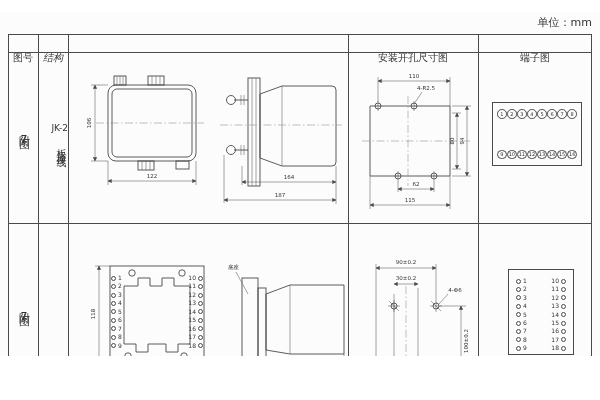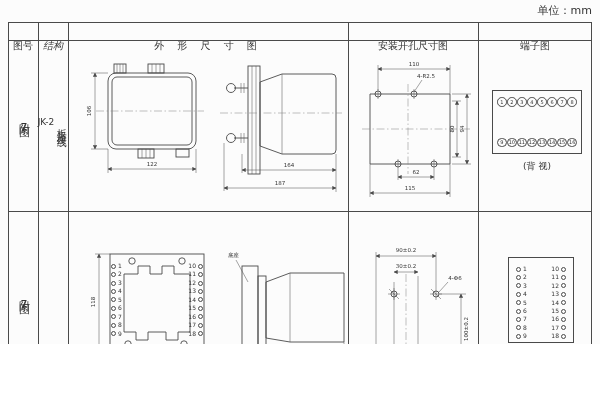--- a/index.html
+++ b/index.html
@@ -1,24 +1,24 @@
 <!DOCTYPE html>
 <html><head>
 <meta charset="utf-8">
 <style>
   * { margin:0; padding:0; box-sizing:border-box; }
   html,body { width:600px; height:400px; background:#fff; font-family:"DejaVu Sans",sans-serif; color:#333; }
-  .sheet { position:absolute; top:0; left:0; width:600px; height:344px; background:#fcfcfc; overflow:hidden; }
+  .sheet { position:absolute; top:12px; left:0; width:600px; height:344px; background:#fcfcfc; overflow:hidden; }
   .line { position:absolute; background:#4a4a4a; }
   .outer-border { position:absolute; left:8px; top:22px; width:584px; height:373px; border:1.5px solid #4a4a4a; }
   .hcell { position:absolute; top:22px; height:18px; display:flex; align-items:center; justify-content:center; font-size:10px; color:#333;margin-top:15px; }
   .unit-note { position:absolute; left:500px; top:3px; width:92px; font-size:11px; text-align:right; color:#333; }
   .vtext { writing-mode:vertical-rl; text-orientation:upright; letter-spacing:3px; }
   .figcell { position:absolute; left:8px; width:30px; display:flex; align-items:center; justify-content:center; font-size:11px; }
-  .structcell { position:absolute; left:38px; width:30px; display:flex; flex-direction:row; align-items:center; justify-content:center; font-size:10px; }
+  .structcell { position:absolute; left:38px; width:30px; display:flex; flex-direction:column; align-items:flex-end; justify-content:center; font-size:10px; }
   .model { font-size:9px; margin-bottom:7px; white-space:nowrap; }
   svg { position:absolute; overflow:visible; }
   svg .s  { fill:none; stroke:#4a4a4a; stroke-width:0.9; }
   svg .d  { fill:none; stroke:#5a5a5a; stroke-width:0.55; }
   svg .cl { fill:none; stroke:#808080; stroke-width:0.5; stroke-dasharray:8 2.5 1.5 2.5; }
   svg text { font-size:6.5px; fill:#333; font-family:"DejaVu Sans",sans-serif; }
   svg text.sm { font-size:5.5px; }
   .tbox { position:absolute; border:1px solid #4a4a4a; background:#fcfcfc; }
   .trow { position:absolute; left:4px; right:4px; display:flex; justify-content:space-between; }
   .tc { width:9.5px; height:9.5px; border:1px solid #4a4a4a; border-radius:50%; display:flex; align-items:center; justify-content:center; font-size:5px; color:#333; }
@@ -39,21 +39,20 @@
   <div class="outer-border"></div>
   <div class="line" style="left:8px; top:40px; width:584px; height:1px;"></div>
   <div class="line" style="left:8px; top:211px; width:584px; height:1px;"></div>
   <div class="line" style="left:38px; top:22px; width:1px; height:373px;"></div>
   <div class="line" style="left:68px; top:22px; width:1px; height:373px;"></div>
   <div class="line" style="left:348px; top:22px; width:1px; height:373px;"></div>
   <div class="line" style="left:478px; top:22px; width:1px; height:373px;"></div>
 
   <div class="hcell" style="left:8px; width:30px;">图号</div>
   <div class="hcell" style="left:38px; width:30px;font-style:italic;">结构</div>
-  <div class="hcell" style="left:68px; width:280px; letter-spacing:5px;">外 形 尺 寸 图</div>
   <div class="hcell" style="left:478px; width:114px;">端子图</div>
   <div class="hcell" style="left:348px; width:130px;">安装开孔尺寸图</div>
 
   <div class="figcell" style="top:40px; height:171px;">
     <span class="vtext">附图7</span>
   </div>
   <div class="structcell" style="top:40px; height:171px;">
     <span class="model">JK-2</span>
     <span class="vtext">板后接线</span>
   </div>
@@ -151,21 +150,20 @@
         <span class="tc">9</span>
         <span class="tc">10</span>
         <span class="tc">11</span>
         <span class="tc">12</span>
         <span class="tc">13</span>
         <span class="tc">14</span>
         <span class="tc">15</span>
         <span class="tc">16</span>
       </div>
   </div>
-  <div class="caption" style="left:492px; top:160px; width:90px; font-size:9px;">(背 视)</div>
 
   <div class="figcell" style="top:211px; height:184px;">
     <span class="vtext">附图7</span>
   </div>
 
   <svg style="left:84px; top:240px;" width="128" height="142" viewBox="0 0 128 142">
     <rect class="s" x="26" y="14" width="94" height="96"></rect>
     <path class="s" d="M40,34 H54 V26 H66 V34 H78 V26 H90 V34 H106 V92 H94 V100 H82 V92 H64 V100 H52 V92 H40 Z"></path>
     <g>
       <circle class="s" cx="48" cy="21" r="3.2"></circle>

